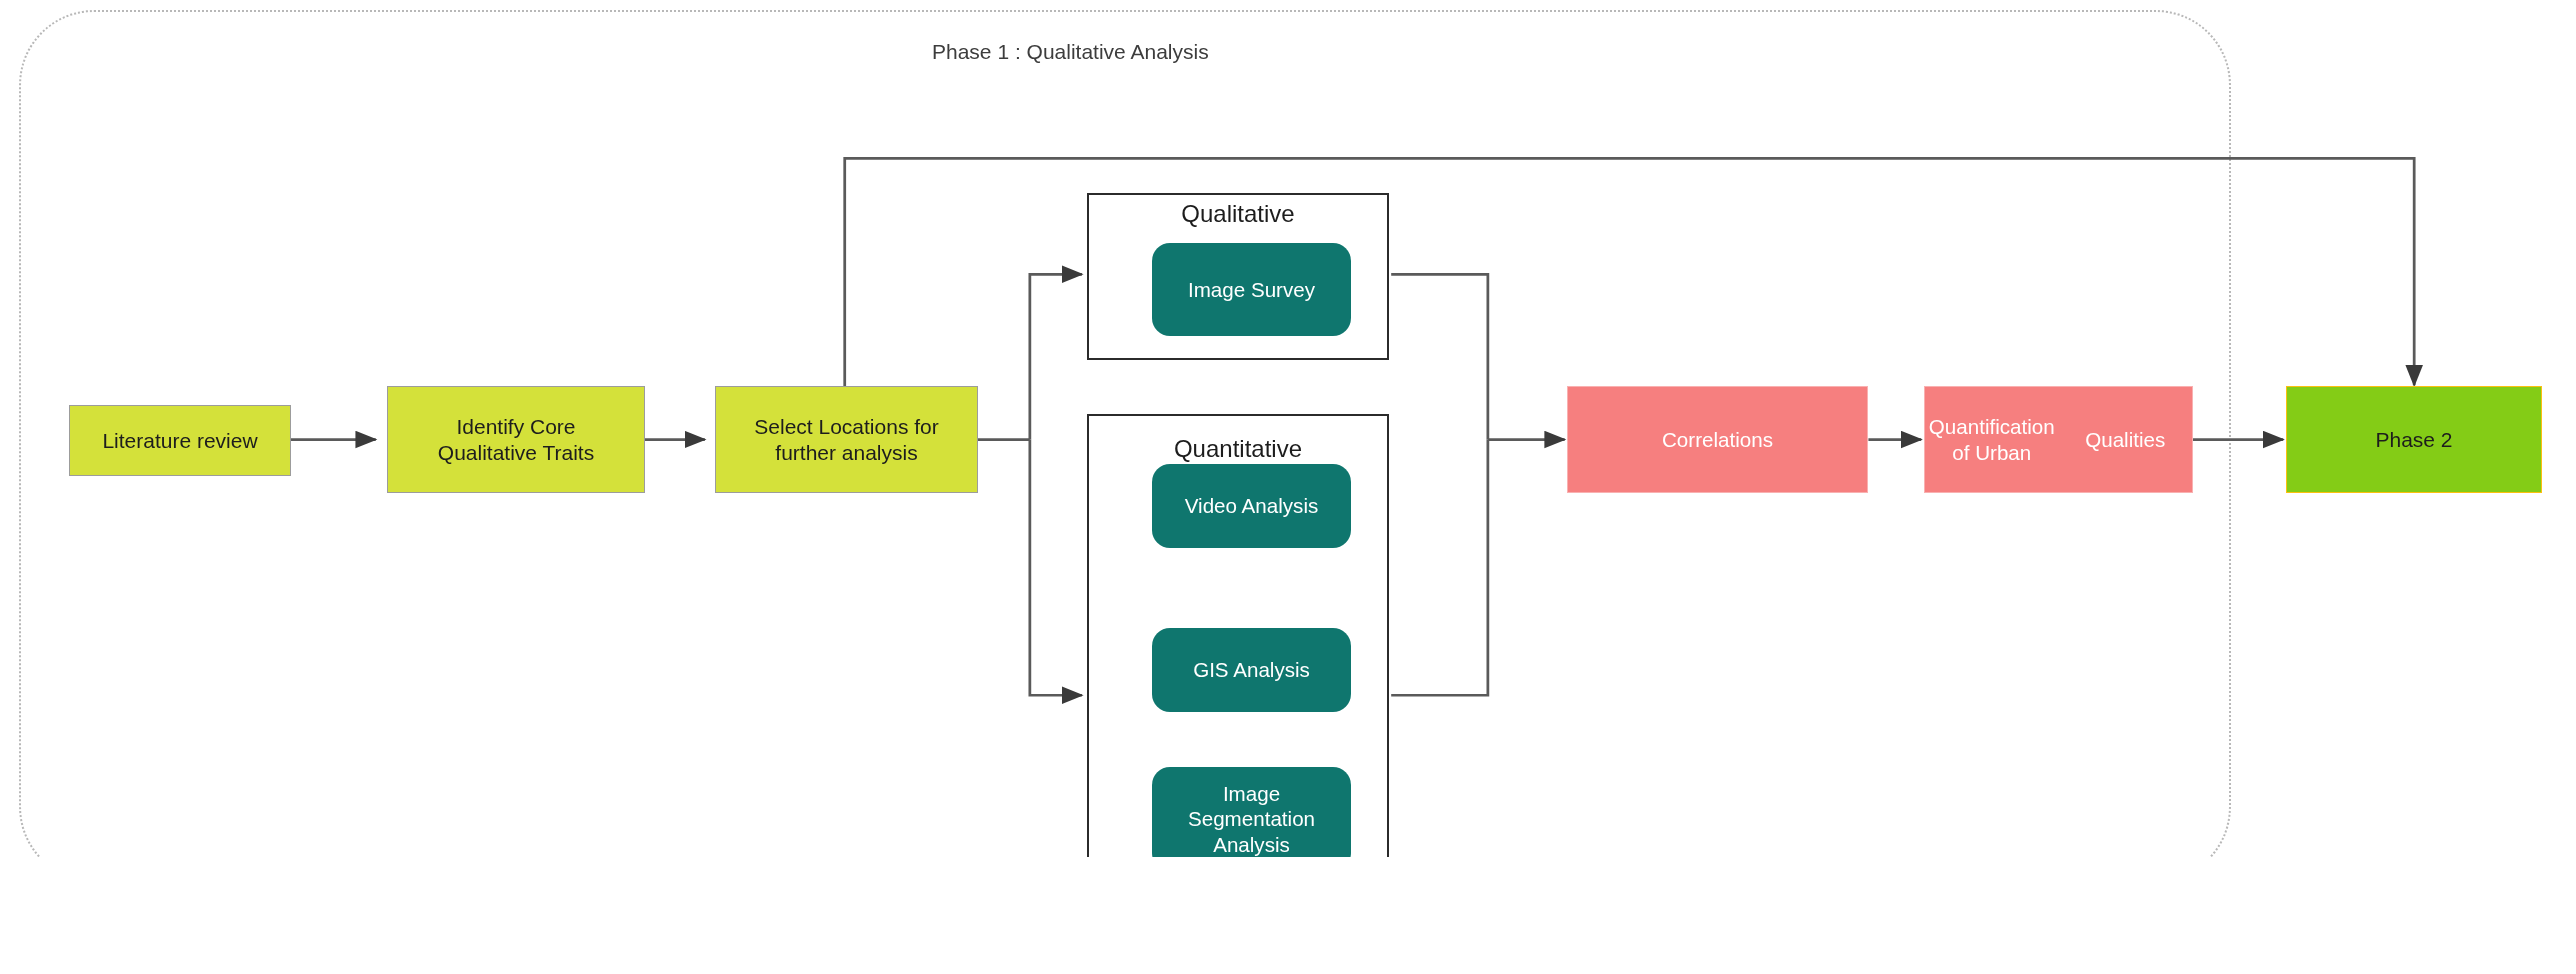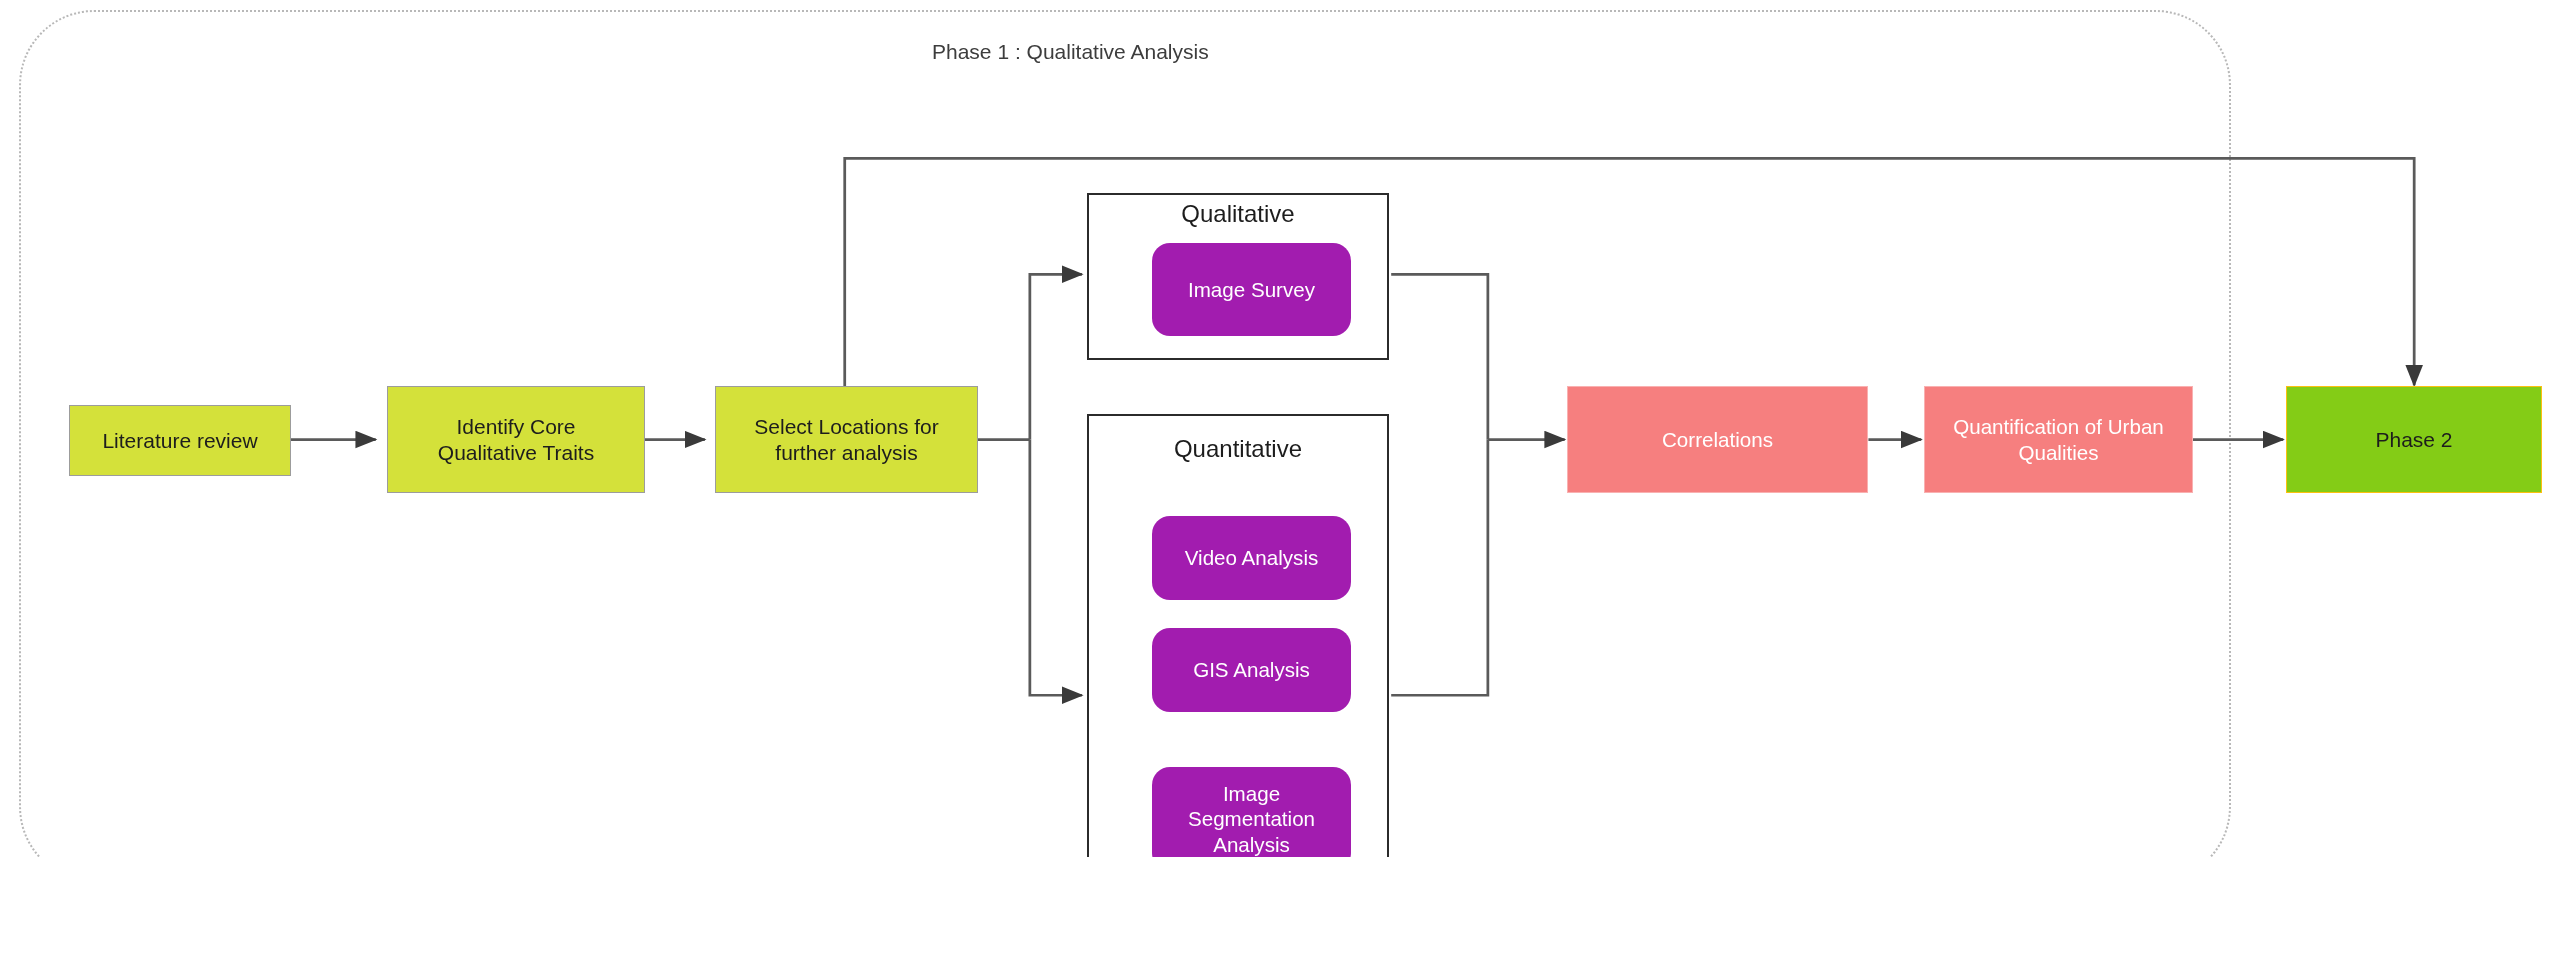--- a/index.html
+++ b/index.html
@@ -44,21 +44,21 @@
     color: #1d1d1d;
     font-size: 21px;
   }
   .salmon-rect {
     background: #f67f7f;
     border: 0.7px solid #f9b1b1;
     color: #ffffff;
     font-size: 20.6px;
   }
   .salmon-round {
-    background: #a21caf;
+    background: #0f766e;
     border-radius: 18px;
     color: #ffffff;
     font-size: 20.6px;
   }
   .group-box {
     position: absolute;
     box-sizing: border-box;
     border: 2.1px solid #2b2b2b;
     background: #ffffff;
   }
@@ -141,39 +141,39 @@
 
   <div class="group-box" style="left:1087px; top:193px; width:302px; height:167px;"></div>
   <div class="group-title" style="left:1087px; top:200px; width:302px;">Qualitative</div>
   <div class="node salmon-round" style="left:1152px; top:243px; width:199px; height:93px;">
     <span>Image Survey</span>
   </div>
 
   <div class="group-box" style="left:1087px; top:414px; width:302px; height:488px;"></div>
   <div class="group-title" style="left:1087px; top:435px; width:302px;">Quantitative</div>
 
-  <div class="node salmon-round" style="left:1152px; top:516px; width:199px; height:84px;">
+  <div class="node salmon-round" style="left:1152px; top:464px; width:199px; height:84px;">
     <span>Video Analysis</span>
   </div>
 
   <div class="node salmon-round" style="left:1152px; top:628px; width:199px; height:84px;">
     <span>GIS Analysis</span>
   </div>
 
   <div class="node salmon-round" style="left:1152px; top:767px; width:199px; height:104px; flex-direction:column;">
     <span>Image</span>
     <span>Segmentation</span>
     <span>Analysis</span>
   </div>
 
   <div class="node salmon-rect" style="left:1567px; top:386px; width:301px; height:107px;">
     <span>Correlations</span>
   </div>
 
-  <div class="node salmon-rect" style="left:1924px; top:386px; width:269px; height:107px; flex-direction:column;">
+  <div class="node salmon-rect" style="left:1924px; top:386px; width:269px; height:107px; flex-direction:row;">
     <span>Quantification of Urban</span>
     <span>Qualities</span>
   </div>
 
   <div class="node amber-box" style="left:2286px; top:386px; width:256px; height:107px;">
     <span>Phase 2</span>
   </div>
 
 </div>
 

